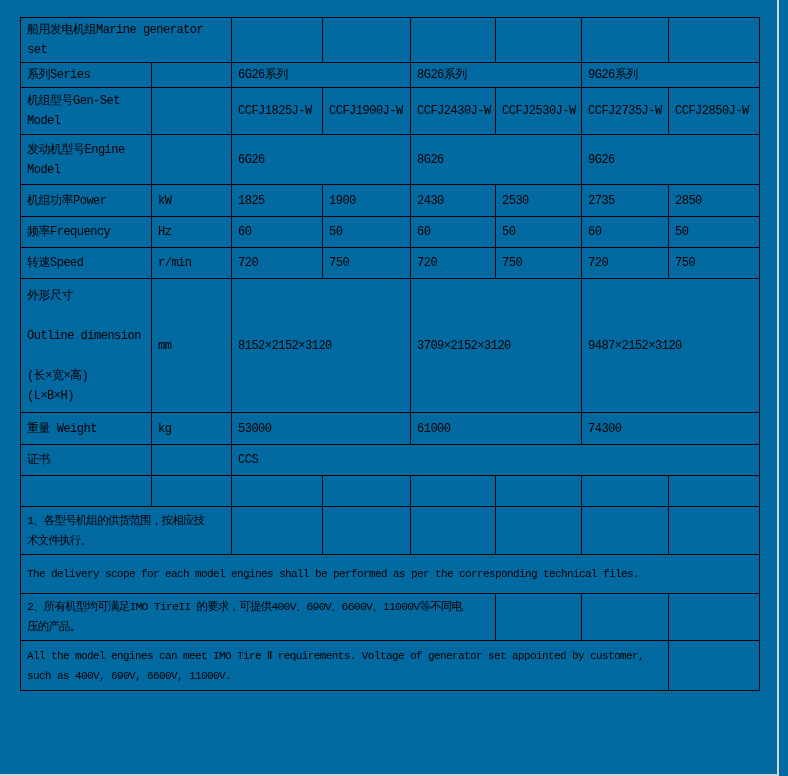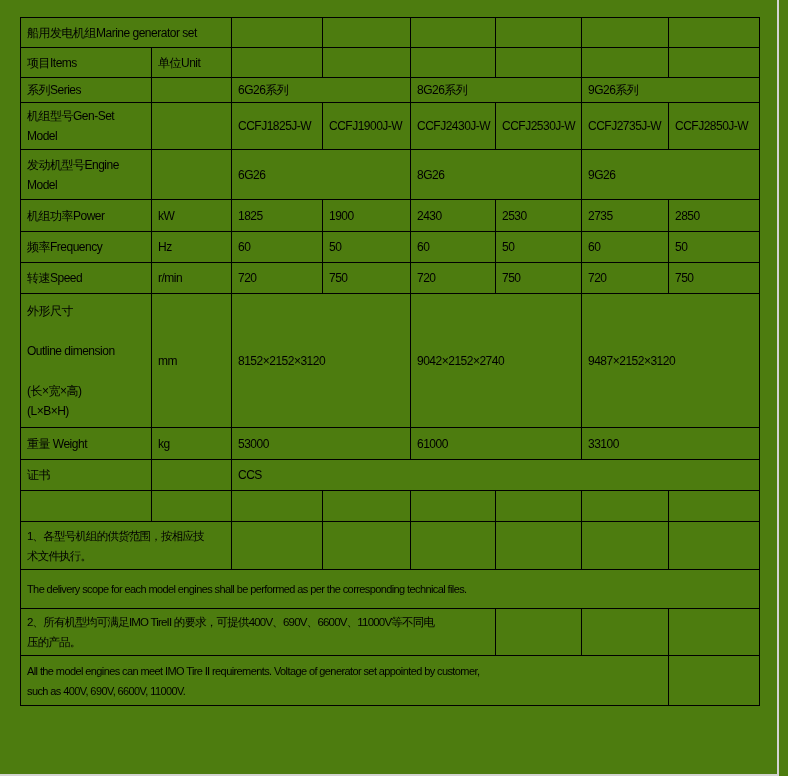--- a/index.html
+++ b/index.html
@@ -7,22 +7,22 @@
     padding: 0;
     width: 788px;
     height: 776px;
     background: #ffffff;
     overflow: hidden;
   }
   .page {
     position: relative;
     width: 788px;
     height: 776px;
-    background: #4d7c0f;
-    font-family: Liberation Sans, sans-serif;
+    background: #0369a1;
+    font-family: Liberation Mono, monospace;
     color: #000000;
   }
   table.spec {
     position: absolute;
     left: 20px;
     top: 17px;
     width: 739px;
     border-collapse: collapse;
     table-layout: fixed;
   }
@@ -81,30 +81,20 @@
     <tbody id="spec-tbody">
         <tr style="height: 30px;">
           <td colspan="2">船用发电机组Marine generator set</td>
           <td></td>
           <td></td>
           <td></td>
           <td></td>
           <td></td>
           <td></td>
         </tr>
-        <tr style="height: 30px;">
-          <td>项目Items</td>
-          <td>单位Unit</td>
-          <td></td>
-          <td></td>
-          <td></td>
-          <td></td>
-          <td></td>
-          <td></td>
-        </tr>
         <tr style="height: 20px;">
           <td>系列Series</td>
           <td></td>
           <td colspan="2">6G26系列</td>
           <td colspan="2">8G26系列</td>
           <td colspan="2">9G26系列</td>
         </tr>
         <tr style="height: 47px;">
           <td>机组型号Gen-Set
 Model</td>
@@ -156,29 +146,29 @@
         </tr>
         <tr style="height: 134px;">
           <td>外形尺寸
 
 Outline dimension
 
 (长×宽×高)
 (L×B×H)</td>
           <td>mm</td>
           <td colspan="2">8152×2152×3120</td>
-          <td colspan="2">9042×2152×2740</td>
+          <td colspan="2">3709×2152×3120</td>
           <td colspan="2">9487×2152×3120</td>
         </tr>
         <tr style="height: 32px;">
           <td>重量 Weight</td>
           <td>kg</td>
           <td colspan="2">53000</td>
           <td colspan="2">61000</td>
-          <td colspan="2">33100</td>
+          <td colspan="2">74300</td>
         </tr>
         <tr style="height: 31px; padding-left: 12px;">
           <td>证书</td>
           <td></td>
           <td colspan="6">CCS</td>
         </tr>
         <tr style="height: 31px;">
           <td></td>
           <td></td>
           <td></td>

